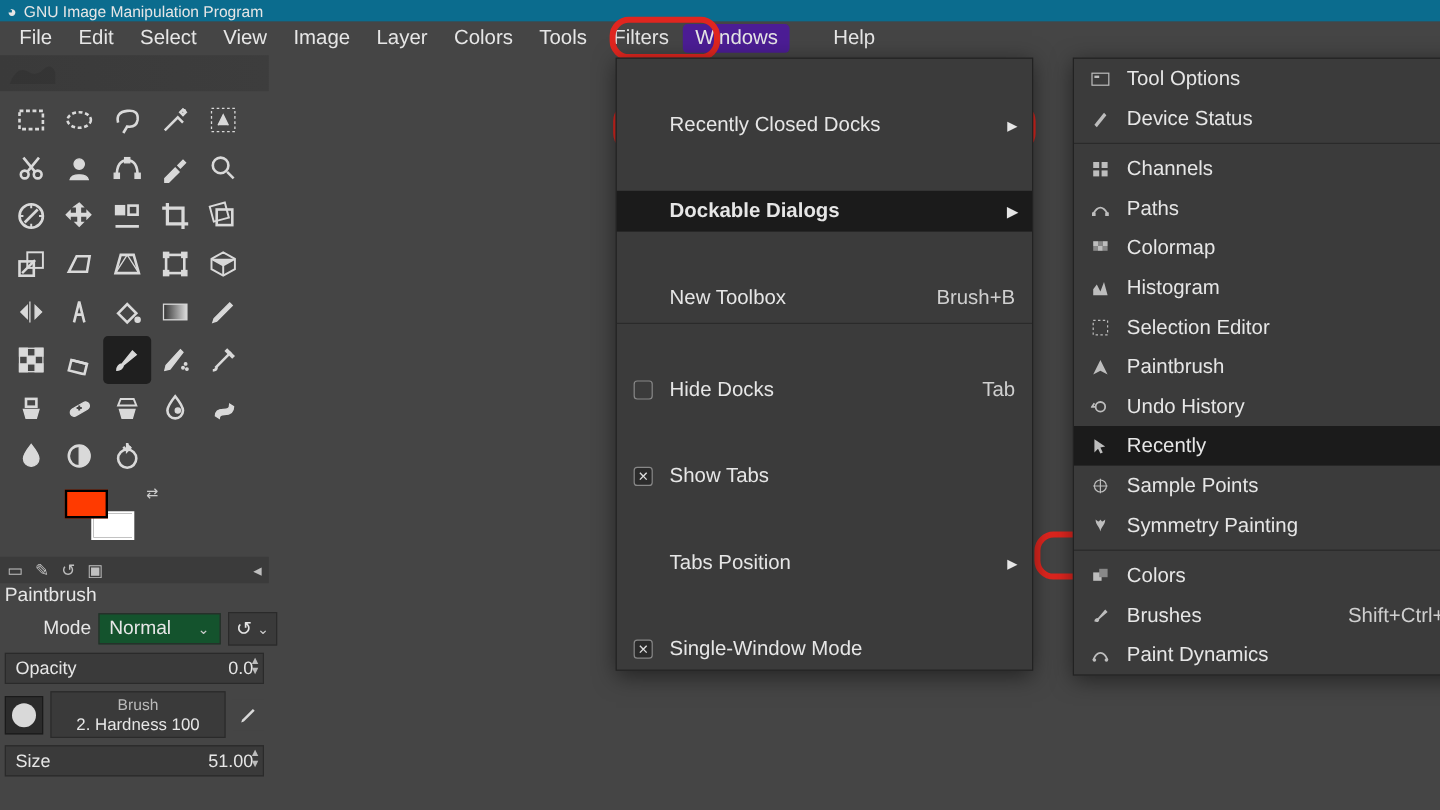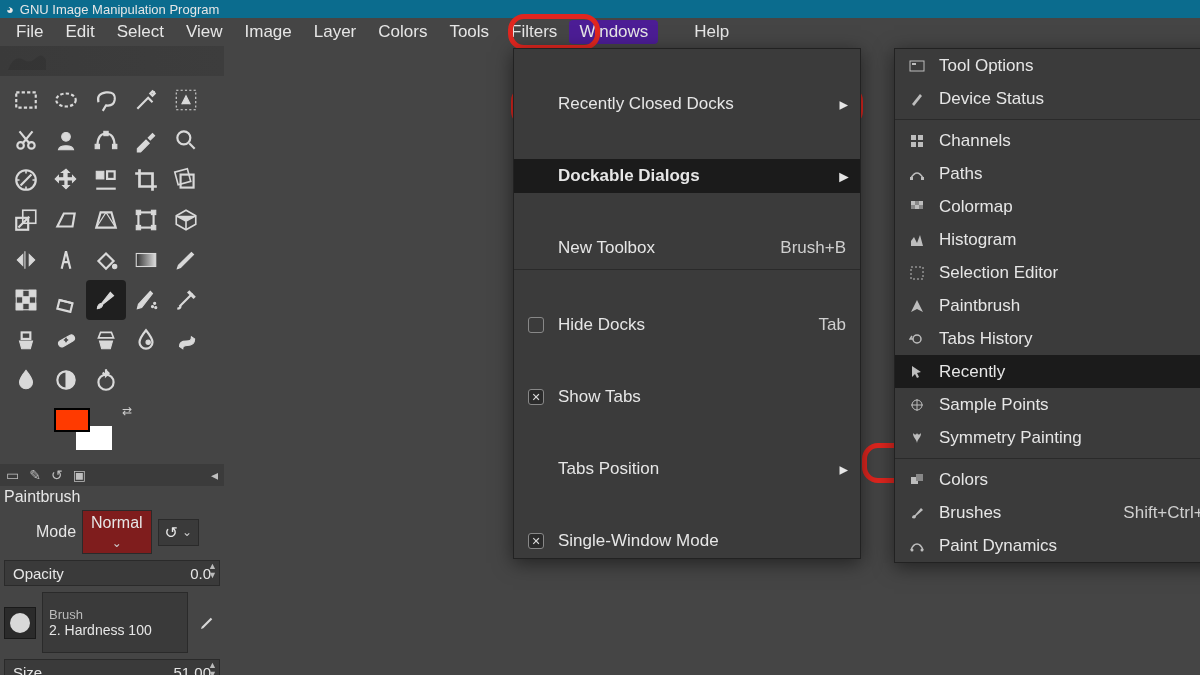--- a/index.html
+++ b/index.html
@@ -21,29 +21,29 @@
   .tools svg { width:26px; height:26px; fill:#d9d9d9; stroke:#d9d9d9; }
   .swatches { position: relative; height: 50px; margin: 8px 0 0 54px; width: 70px; }
   .swatch-bg { position:absolute; left:22px; top:18px; width:36px; height:24px; background:#000; border:2px solid #fff; }
   .swatch-bg::after{ content:""; position:absolute; inset:0; background:#fff;}
   .swatch-fg { position:absolute; left:0; top:0; width:36px; height:24px; background:#ff3a00; border:2px solid #000;}
   .swap { position:absolute; top:-4px; right:-8px; font-size:12px; color:#ccc;}
   .dockhdr { display:flex; align-items:center; height:22px; background:#3b3b3b; margin-top:6px; padding:0 6px; gap:10px;}
   .dockhdr span { font-size:14px; color:#bfbfbf;}
   .panel-title { font-size:16px; padding:2px 4px;}
   .row { display:flex; align-items:center; gap:6px; padding:2px 4px; font-size:16px;margin-left:32px;}
-  .combo { background:#7f1d1d; border:1px solid #2a2a2a; padding:3px 8px; display:flex; align-items:center; gap:4px;flex-direction:column;}
+  .combo { background:#14532d; border:1px solid #2a2a2a; padding:3px 8px; display:flex; align-items:center; gap:22px;}
   .caret { font-size:12px; color:#ccc;}
   .reset { background:#3a3a3a; border:1px solid #2a2a2a; padding:3px 6px; display:flex; align-items:center; gap:4px;}
   .slider { position:relative; margin:4px 4px 0 4px; height:26px; background:#3a3a3a; border:1px solid #2a2a2a; display:flex; align-items:center; justify-content:space-between; padding:0 8px; font-size:15px;}
   .slider .arrows{position:absolute; right:2px; top:1px; display:flex; flex-direction:column; font-size:9px; line-height:9px; color:#bbb;}
   .brushrow{ display:flex; align-items:center; gap:6px; padding:6px 4px 0 4px;}
   .brushprev{ width:32px; height:32px; background:#2b2b2b; border:1px solid #1a1a1a; display:flex; align-items:center; justify-content:center;}
   .brushprev .dot{width:20px;height:20px;background:#d9d9d9;border-radius:50%;}
-  .brushname{ display:flex; flex-direction:column; font-size:14px; background:#3a3a3a; border:1px solid #2a2a2a; padding:14px 6px; flex:1;}
+  .brushname{ display:flex; flex-direction:column; font-size:14px; background:#3a3a3a; border:1px solid #2a2a2a; padding:3px 6px; flex:1;align-items:center;}
   .editbtn{ width:26px; height:26px; background:#454545; display:flex; align-items:center; justify-content:center;}
 
   
   .menu1 { position:absolute; left:513px; top:48px; width:348px; background:#3b3b3b; border:1px solid #222; box-shadow:0 4px 18px rgba(0,0,0,.5); font-size:17px;}
   .menu1 .mitem{ display:flex; align-items:center; height:34px; padding:0 14px 0 14px; gap:14px; position:relative;margin-top:38px;}
   .menu1 .mitem.hov{ background:#1b1b1b;font-weight:bold;}
   .menu1 .sep{ height:1px; background:#2a2a2a; margin:4px 0;}
   .menu1 .sub{ position:absolute; right:12px;}
   .menu1 .accel{ margin-left:auto; color:#cfcfcf;}
   .menu1 .chk{ width:16px; height:16px; border:1px solid #888; border-radius:3px; display:flex; align-items:center; justify-content:center; font-size:12px; color:#ddd;}
@@ -487,21 +487,21 @@
   <div class="mitem">
     <svg viewBox="0 0 16 16">
         <path d="M8 2l6 12-6-3-6 3z" fill="#bdbdbd"></path>
       </svg>
     <span>Paintbrush</span>
   </div>
   <div class="mitem">
     <svg viewBox="0 0 16 16">
         <path d="M4 8a4 4 0 118 0 4 4 0 01-8 0zM4 8H1l2-3" fill="none" stroke="#bdbdbd" stroke-width="1.5"></path>
       </svg>
-    <span>Tabs History</span>
+    <span>Undo History</span>
   </div>
   <div class="mitem hov">
     <svg viewBox="0 0 16 16">
         <path d="M3 2l9 6-4 1 2 4-2 1-2-4-3 3z" fill="#bdbdbd"></path>
       </svg>
     <span>Recently</span>
   </div>
   <div class="mitem">
     <svg viewBox="0 0 16 16">
         <circle cx="8" cy="8" r="5" fill="none" stroke="#bdbdbd"></circle>

